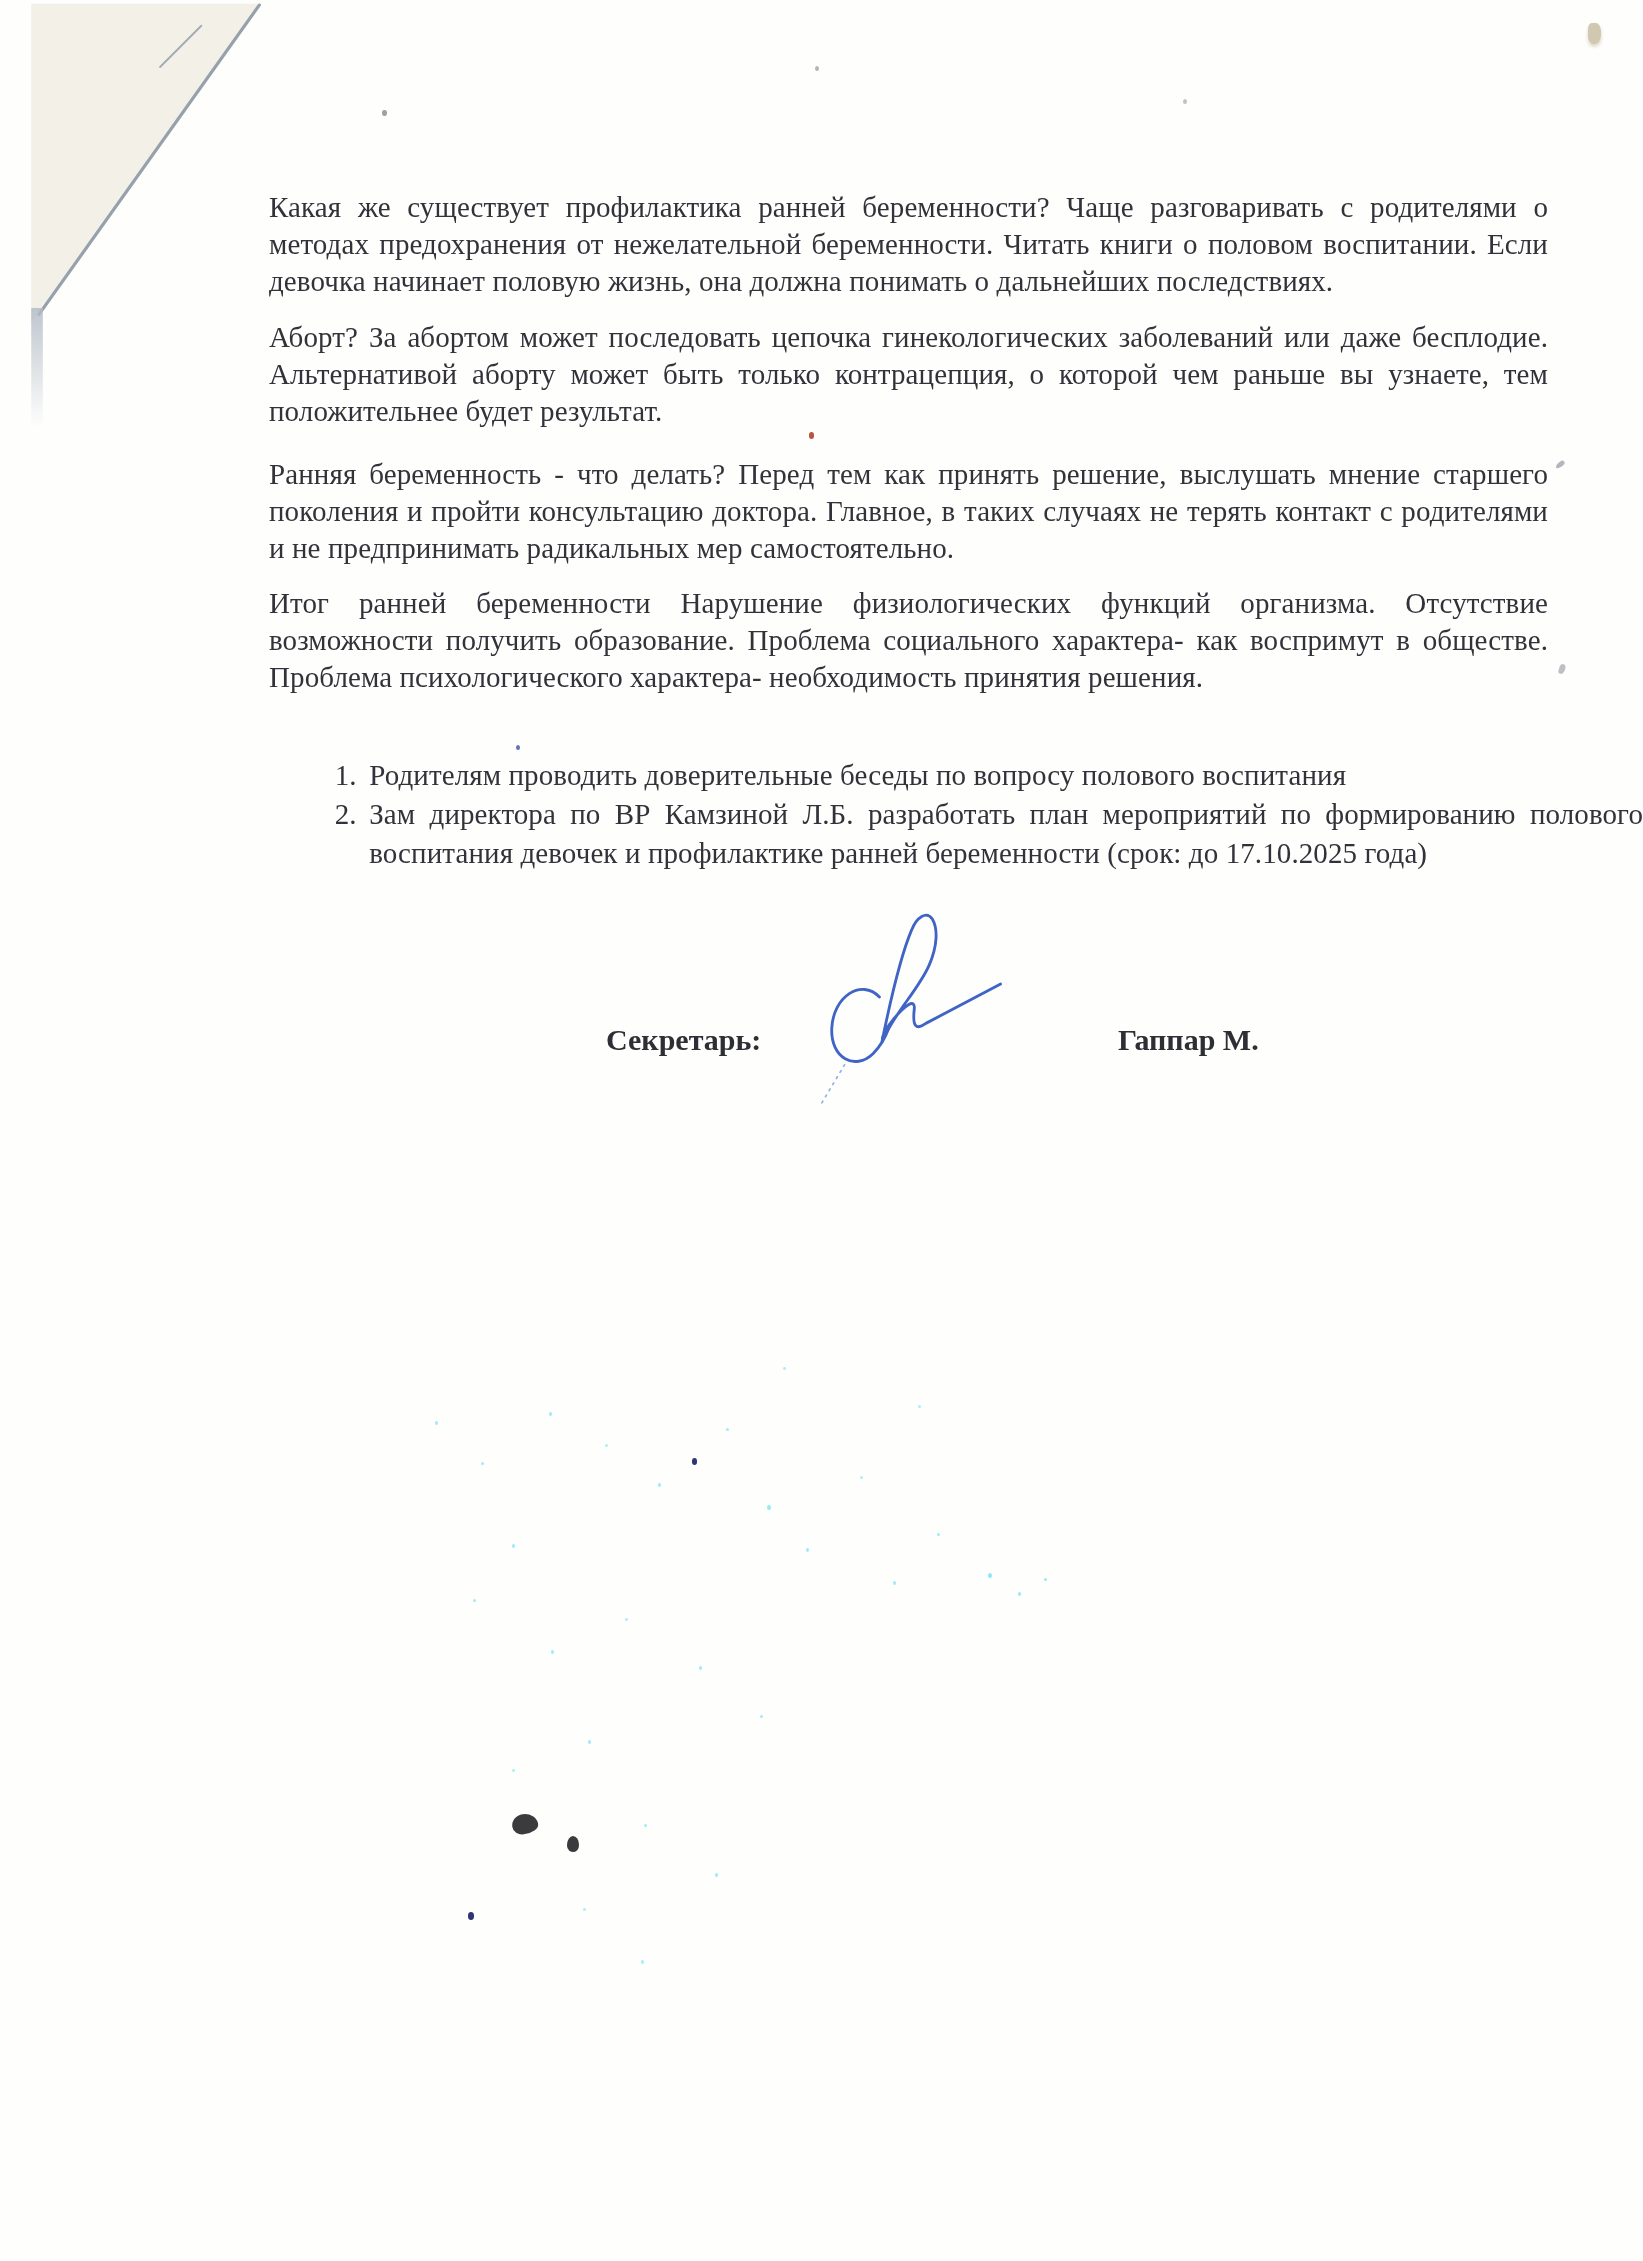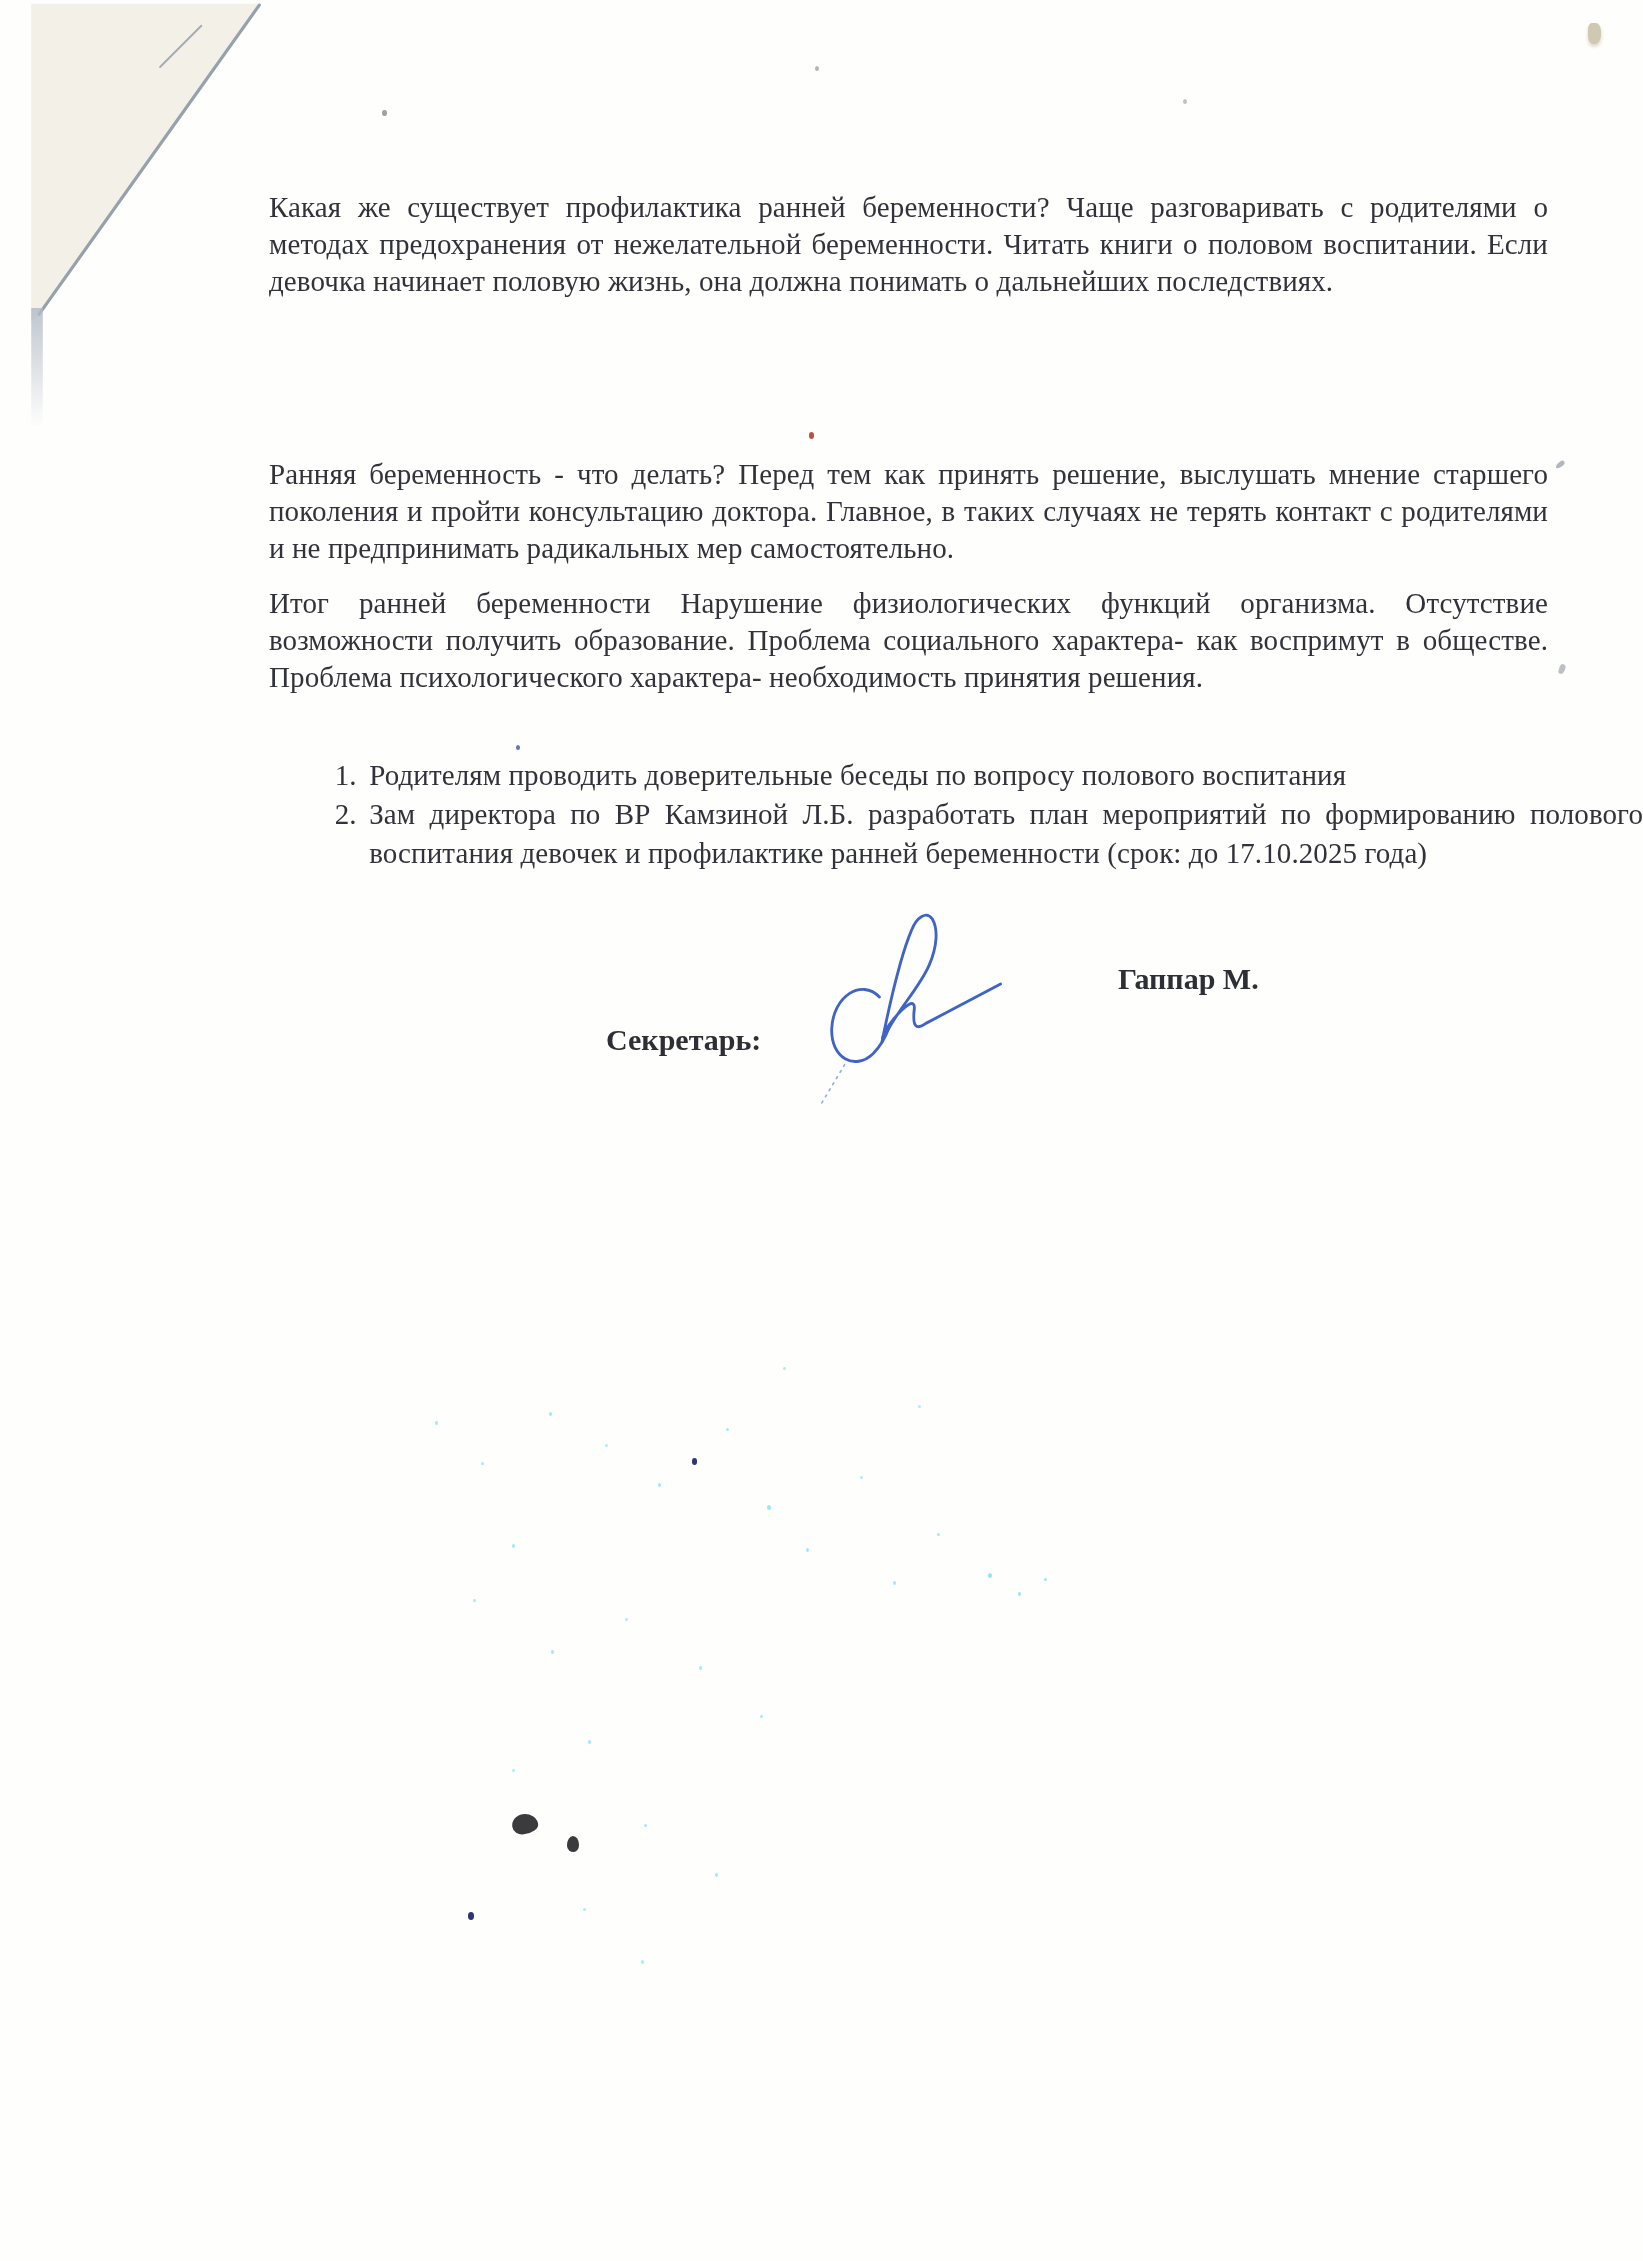--- a/index.html
+++ b/index.html
@@ -44,21 +44,21 @@
   }
   .sig-label{
     position:absolute;
     font-size:30px;
     font-weight:bold;
     color:#2e2e35;
     line-height:37px;
     white-space:nowrap;
   }
   .sig-role{left:584px;top:1021px;}
-  .sig-name{left:1096px;top:960px;}
+  .sig-name{left:1096px;top:1021px;}
   .signature-svg{
     position:absolute;
     left:793px;top:902px;
     width:290px;height:226px;
   }
   .corner-svg{
     position:absolute;
     left:0;top:0;
     width:271px;height:451px;
   }
@@ -110,20 +110,21 @@
     <rect x="14" y="478" width="18" height="185" fill="url(#stripfade)"></rect>
   </svg>
 
   <span class="tan-speck"></span>
   <span class="mark-squiggle"></span>
   <span class="mark-comma"></span>
   <span class="blob blob1"></span>
   <span class="blob blob2"></span>
 
   <p class="block p1">Какая же существует профилактика ранней беременности? Чаще разговаривать с родителями о методах предохранения от нежелательной беременности. Читать книги о половом воспитании. Если девочка начинает половую жизнь, она должна понимать о дальнейших последствиях.</p>
+  <p class="block p2">Аборт? За абортом может последовать цепочка гинекологических заболеваний или даже бесплодие. Альтернативой аборту может быть только контрацепция, о которой чем раньше вы узнаете, тем положительнее будет результат.</p>
   <p class="block p4">Итог ранней беременности Нарушение физиологических функций организма. Отсутствие возможности получить образование. Проблема социального характера- как воспримут в обществе. Проблема психологического характера- необходимость принятия решения.</p>
   <p class="block p3">Ранняя беременность - что делать? Перед тем как принять решение, выслушать мнение старшего поколения и пройти консультацию доктора. Главное, в таких случаях не терять контакт с родителями и не предпринимать радикальных мер самостоятельно.</p>
 
 
   <ol class="block resolutions">
     <li>Родителям проводить доверительные беседы по вопросу полового воспитания</li>
     <li>Зам директора по ВР Камзиной Л.Б. разработать план мероприятий по формированию полового воспитания девочек и профилактике ранней беременности (срок: до 17.10.2025 года)</li>
   </ol>
 
   <span class="sig-label sig-role">Секретарь:</span>

